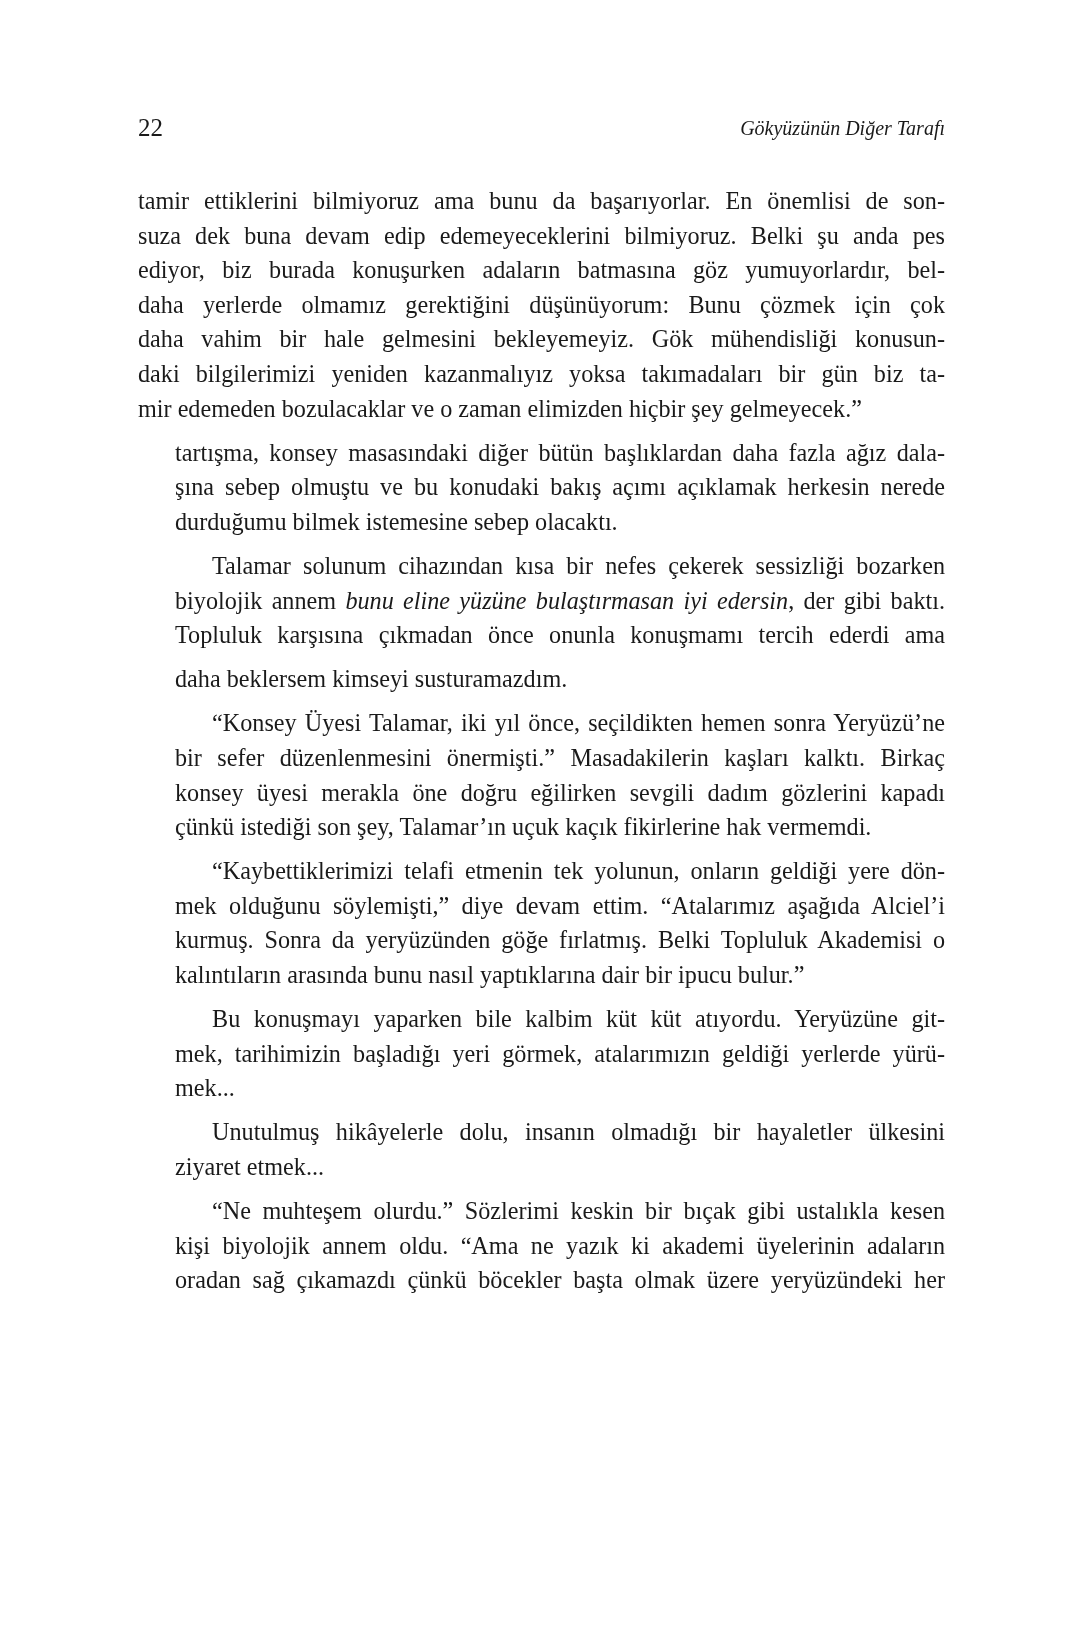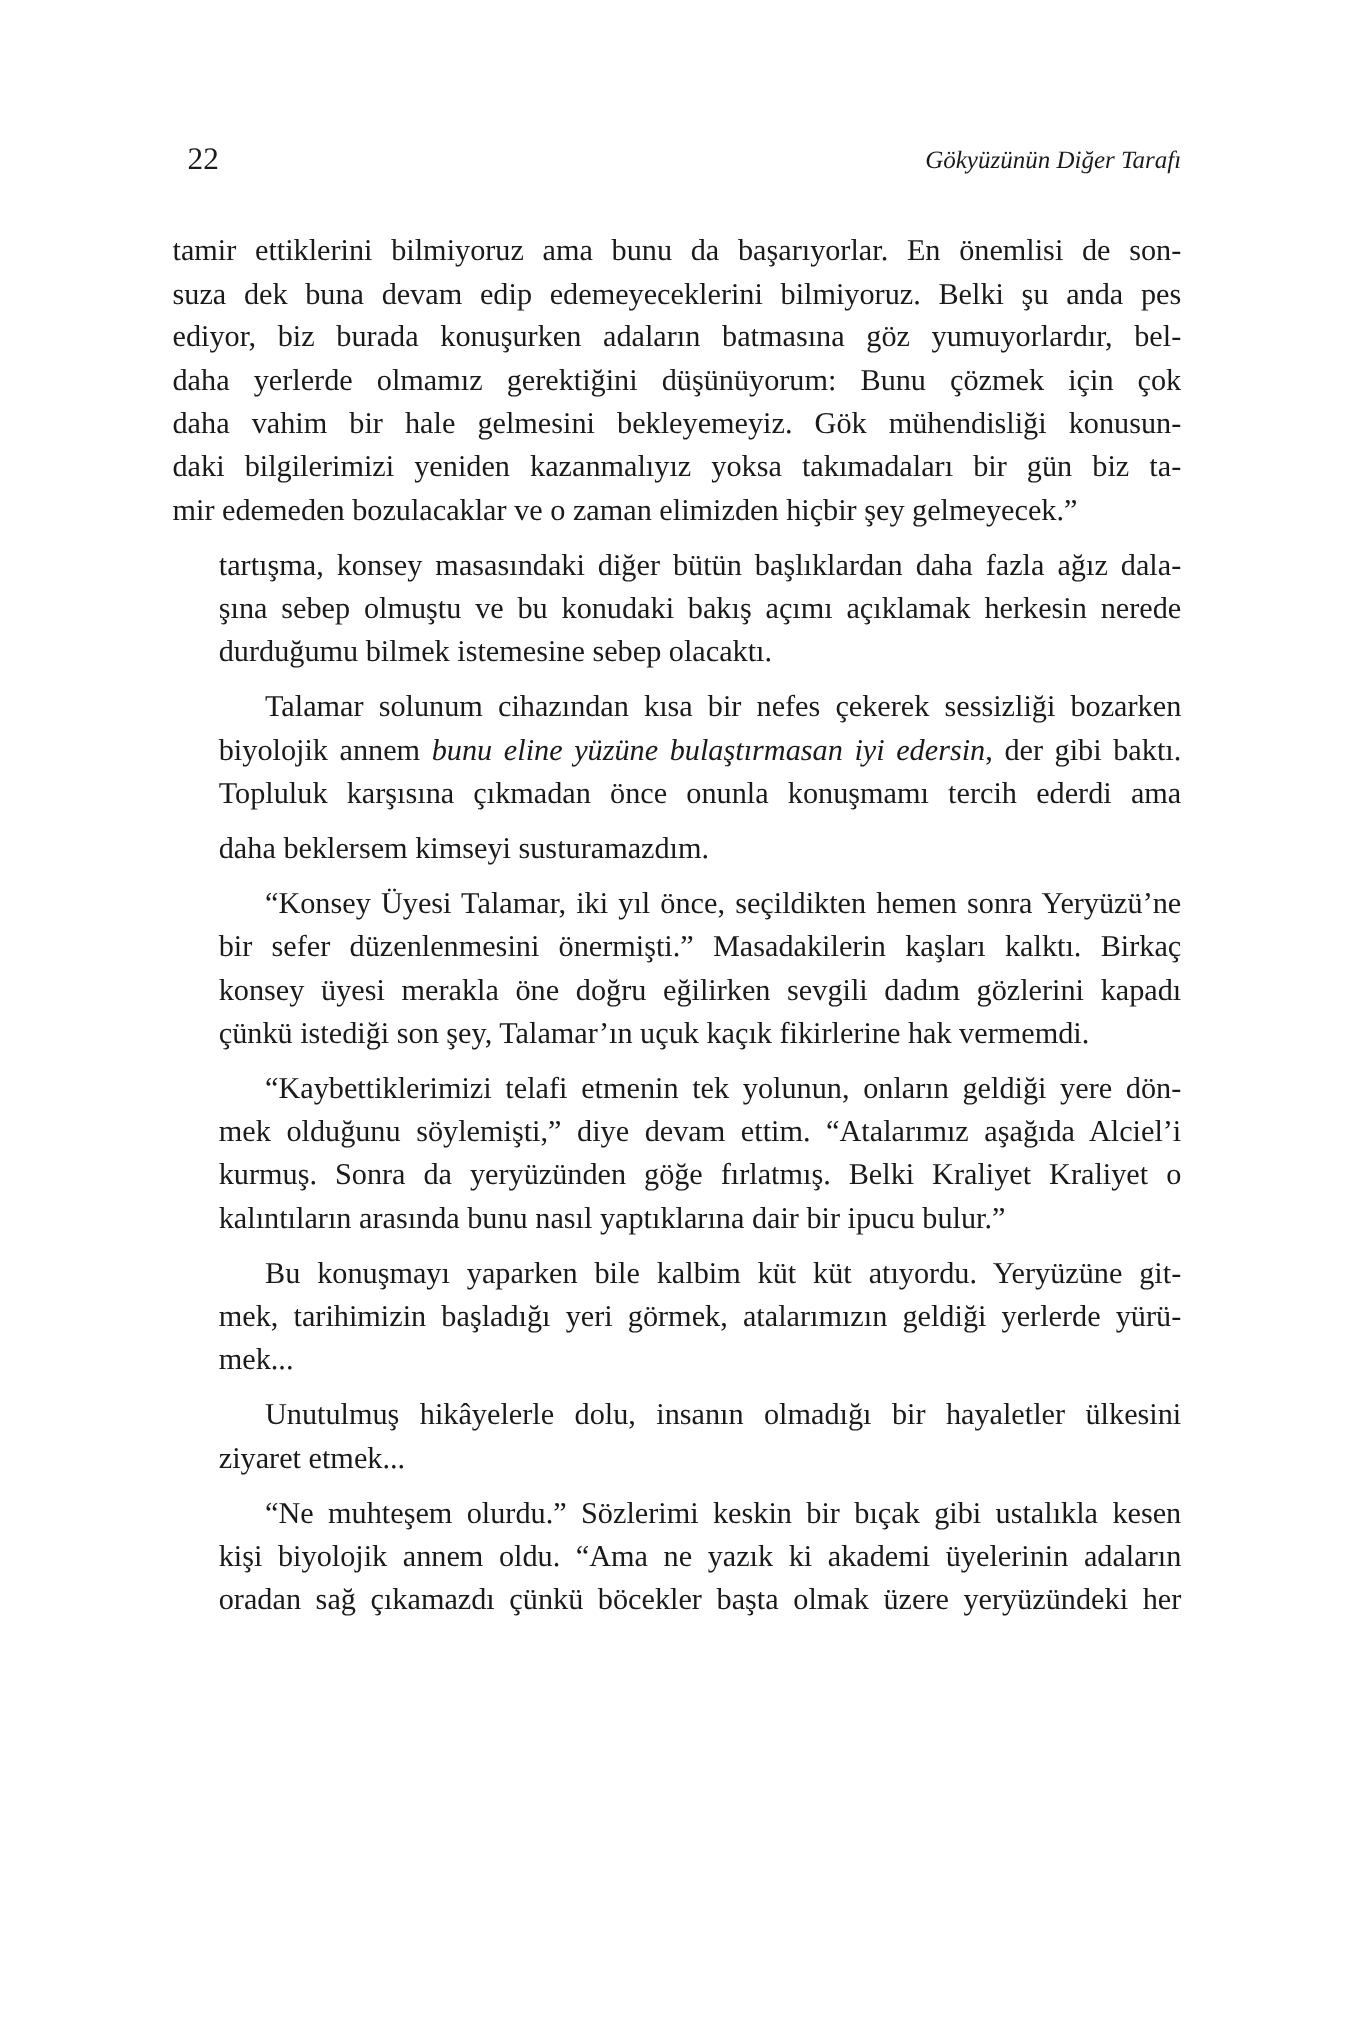--- a/index.html
+++ b/index.html
@@ -1,19 +1,19 @@
 <!DOCTYPE html>
 <html><head>
   <meta charset="utf-8">
   <style>
     html, body { margin: 0; padding: 0; background: #ffffff; }
     body { width: 1080px; height: 1627px; position: relative; overflow: hidden;
            font-family: "Liberation Serif", "DejaVu Serif", serif; color: #1a1a1a; }
     .page-header { position: absolute; top: 110px; left: 138px; width: 807px; height: 36px; }
-    .page-number { position: absolute; left: 12px; top: 0; font-size: 25px; line-height: 36px; }
+    .page-number { position: absolute; left: 0; top: 0; font-size: 25px; line-height: 36px; }
     .running-title { position: absolute; left: 0; width: 807px; top: 0; text-align: right;
                      font-style: italic; font-size: 20px; line-height: 36px; padding-right: 0; }
     .body-text { position: absolute; top: 184px; left: 138px; width: 807px; }
     .para { margin: 0 0 9.5px 0; font-size: 24.2px; line-height: 34.6px; text-align: justify;
             text-indent: 37px; hyphens: manual; }
     .para.noindent { text-indent: 0; }
     .line { display: block; text-align: justify; text-align-last: justify; white-space: nowrap; }
     .line.last { text-align-last: left; }
     em { font-style: italic; }
   </style>
@@ -56,21 +56,21 @@
   <p class="para">
     <span class="line" style="padding-left:37px">“Konsey Üyesi Talamar, iki yıl önce, seçildikten hemen sonra Yeryüzü’ne</span>
     <span class="line">bir sefer düzenlenmesini önermişti.” Masadakilerin kaşları kalktı. Birkaç</span>
     <span class="line">konsey üyesi merakla öne doğru eğilirken sevgili dadım gözlerini kapadı</span>
     <span class="line last">çünkü istediği son şey, Talamar’ın uçuk kaçık fikirlerine hak vermemdi.</span>
   </p>
 
   <p class="para">
     <span class="line" style="padding-left:37px">“Kaybettiklerimizi telafi etmenin tek yolunun, onların geldiği yere dön-</span>
     <span class="line">mek olduğunu söylemişti,” diye devam ettim. “Atalarımız aşağıda Alciel’i</span>
-    <span class="line">kurmuş. Sonra da yeryüzünden göğe fırlatmış. Belki Kraliyet Kraliyet o</span>
+    <span class="line">kurmuş. Sonra da yeryüzünden göğe fırlatmış. Belki Topluluk Akademisi o</span>
     <span class="line last">kalıntıların arasında bunu nasıl yaptıklarına dair bir ipucu bulur.”</span>
   </p>
 
   <p class="para">
     <span class="line" style="padding-left:37px">Bu konuşmayı yaparken bile kalbim küt küt atıyordu. Yeryüzüne git-</span>
     <span class="line">mek, tarihimizin başladığı yeri görmek, atalarımızın geldiği yerlerde yürü-</span>
     <span class="line last">mek...</span>
   </p>
 
   <p class="para">

